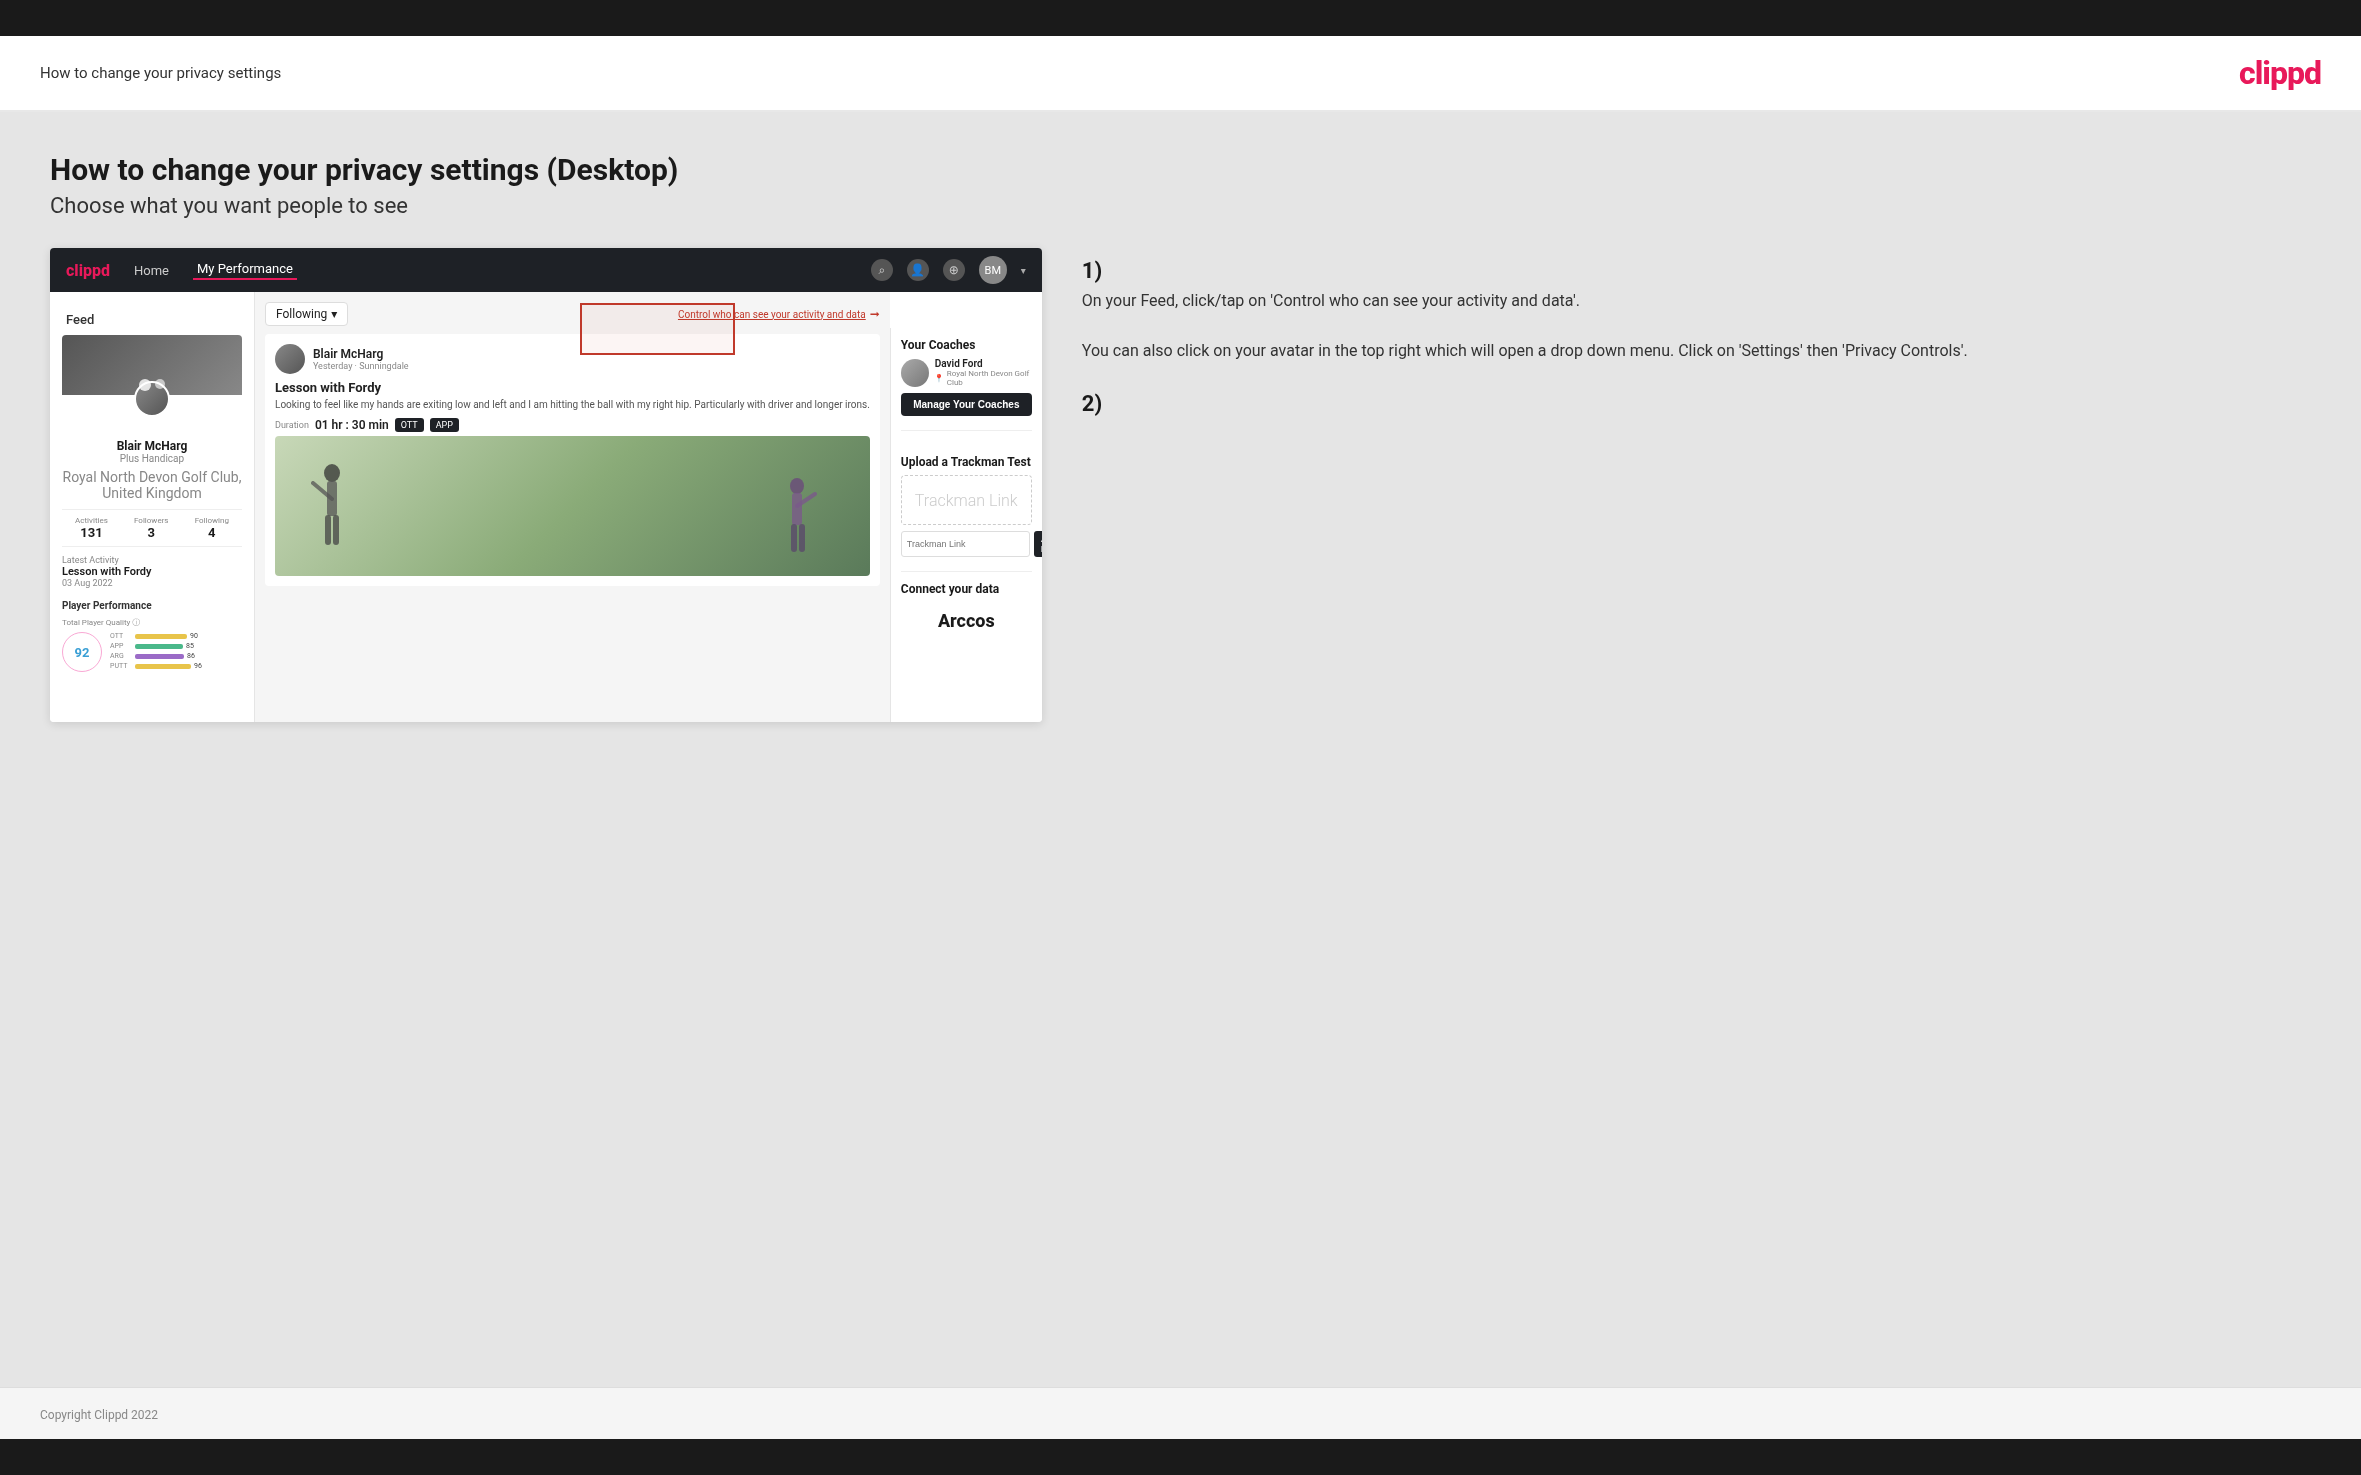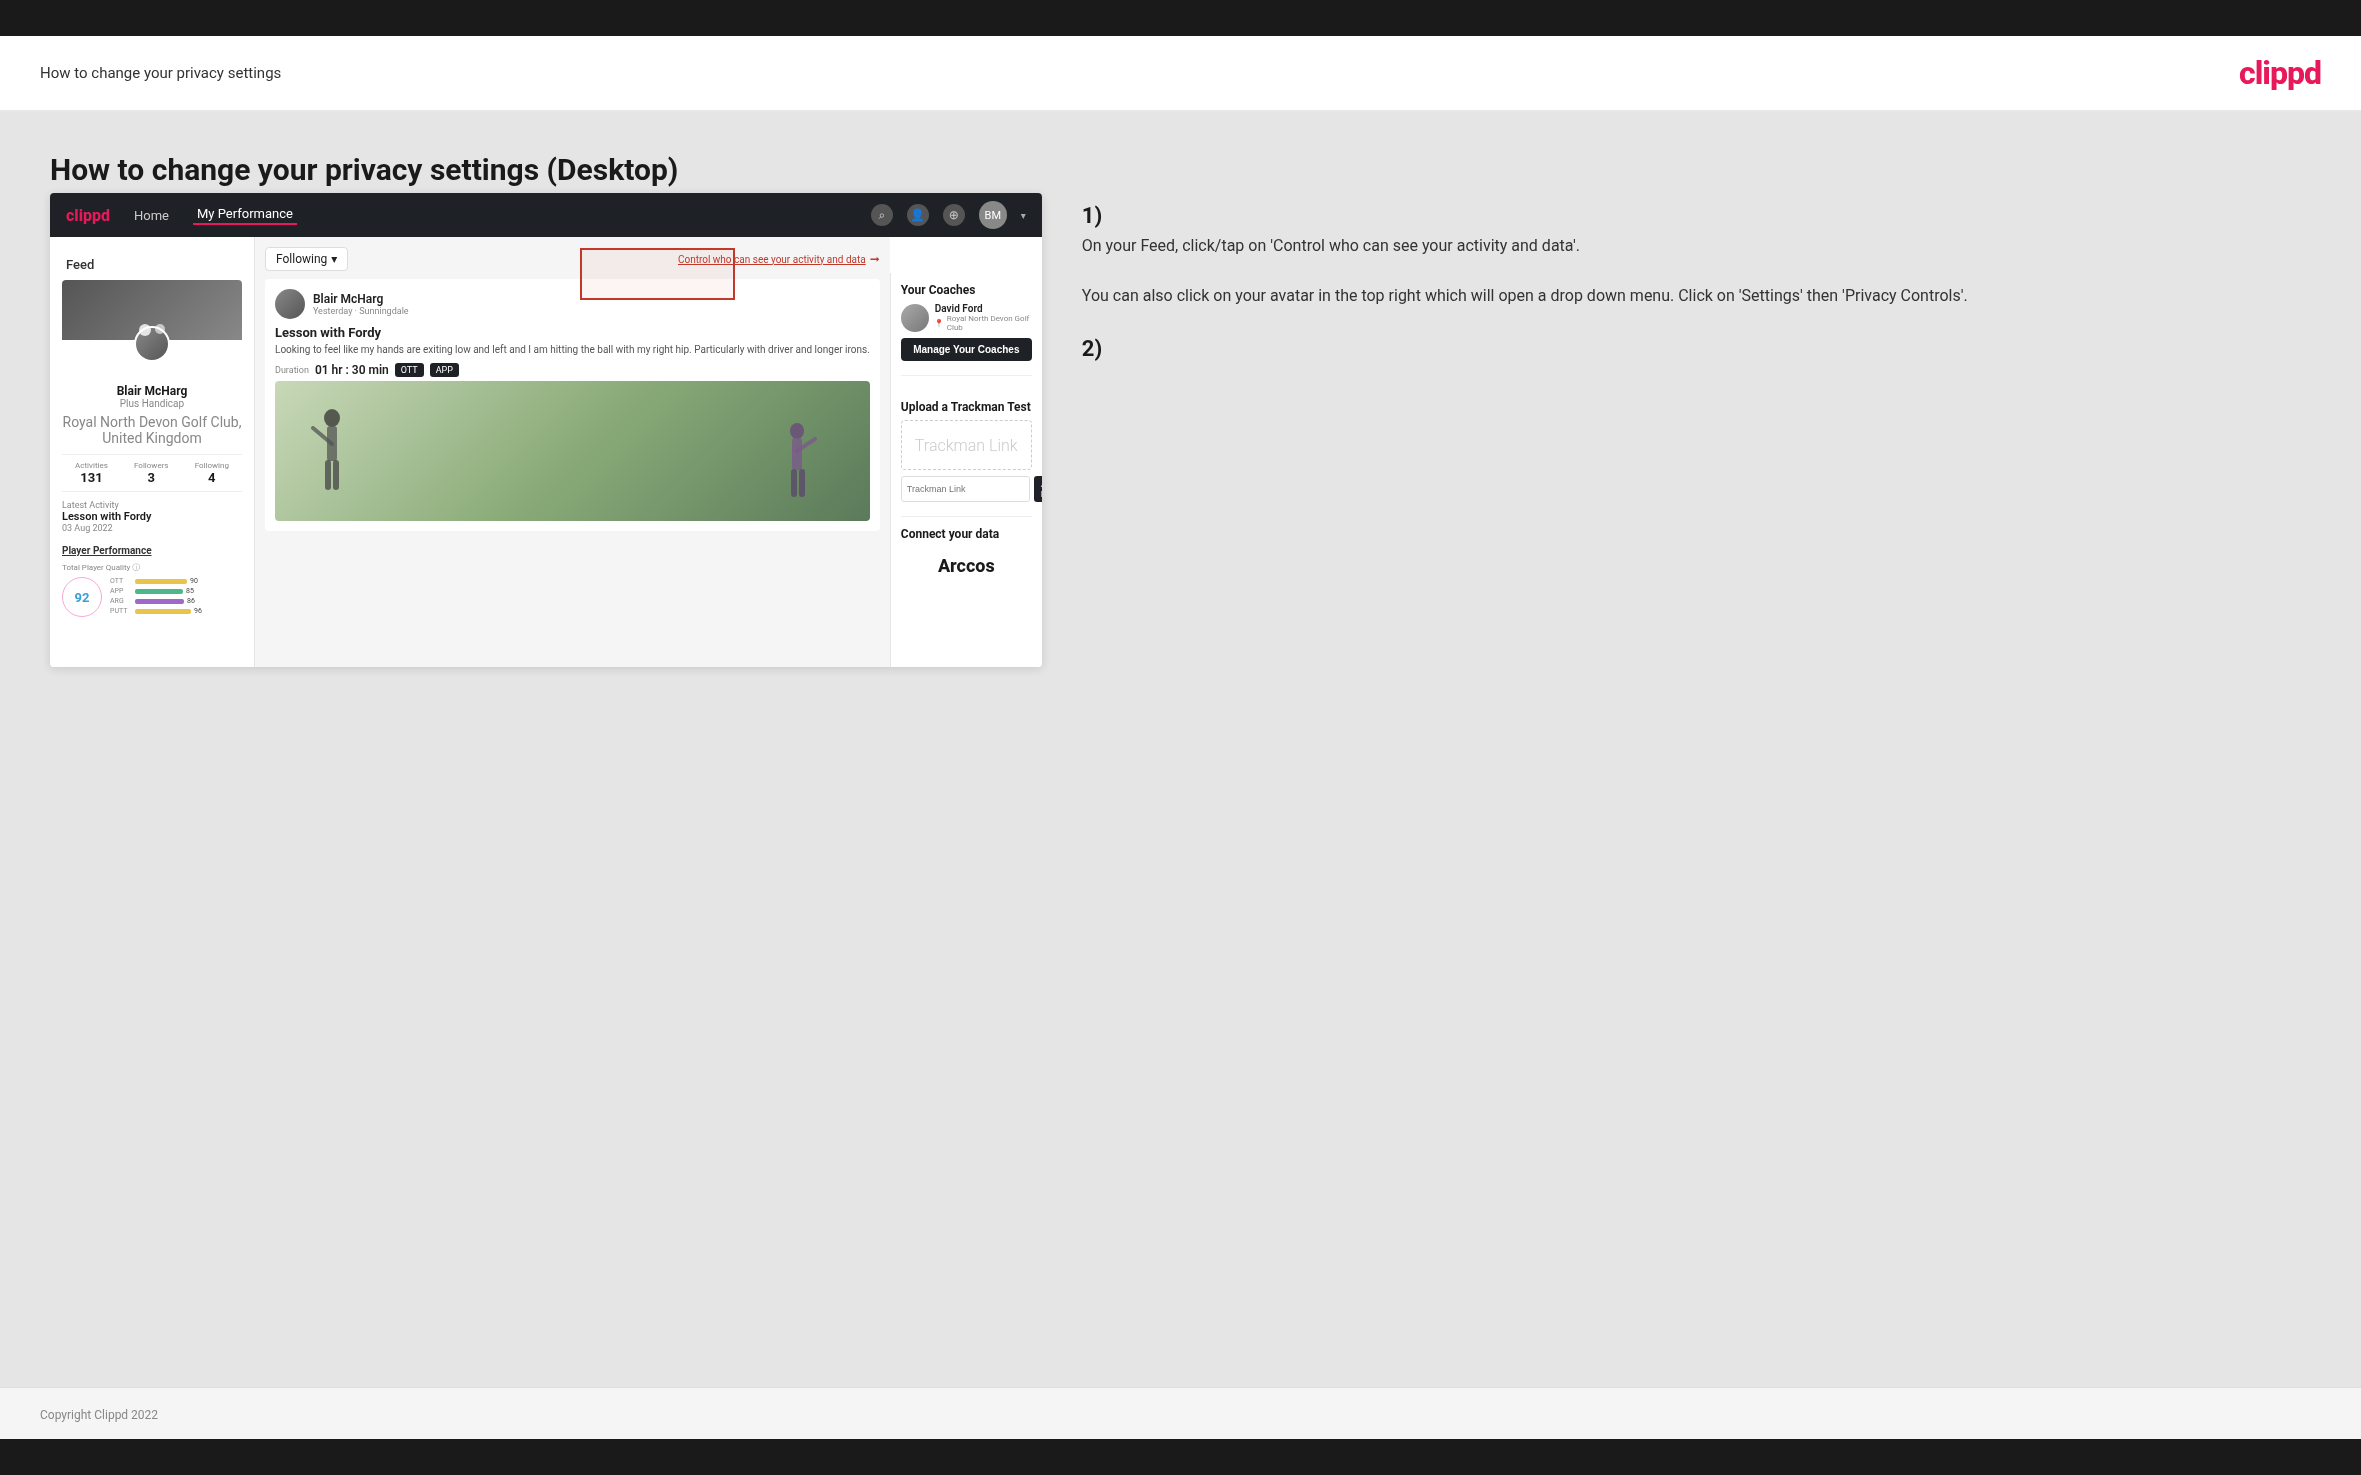--- a/index.html
+++ b/index.html
@@ -223,21 +223,20 @@
       color: #888;
     }
     .player-performance {
       padding: 8px 0 0;
     }
     .pp-title {
       font-size: 10px;
       font-weight: 700;
       color: #333;
       margin-bottom: 6px;
-      text-decoration: underline;
     }
     .tpq-label {
       font-size: 8px;
       color: #888;
       margin-bottom: 4px;
     }
     .tpq-content {
       display: flex;
       align-items: center;
       gap: 8px;
@@ -547,20 +546,21 @@
 
 <div class="top-bar"></div>
 
 <div class="site-header">
   <span class="site-header-title">How to change your privacy settings</span>
   <span class="clippd-logo">clippd</span>
 </div>
 
 <div class="main-content">
   <div class="page-heading">How to change your privacy settings (Desktop)</div>
+  <div class="page-subheading">Choose what you want people to see</div>
 
   <div class="content-layout">
 
     <div class="screenshot-wrapper">
       <div class="app-screenshot">
 
         <div class="app-nav">
           <span class="app-nav-logo">clippd</span>
           <span class="app-nav-link">Home</span>
           <span class="app-nav-link active">My Performance</span>

